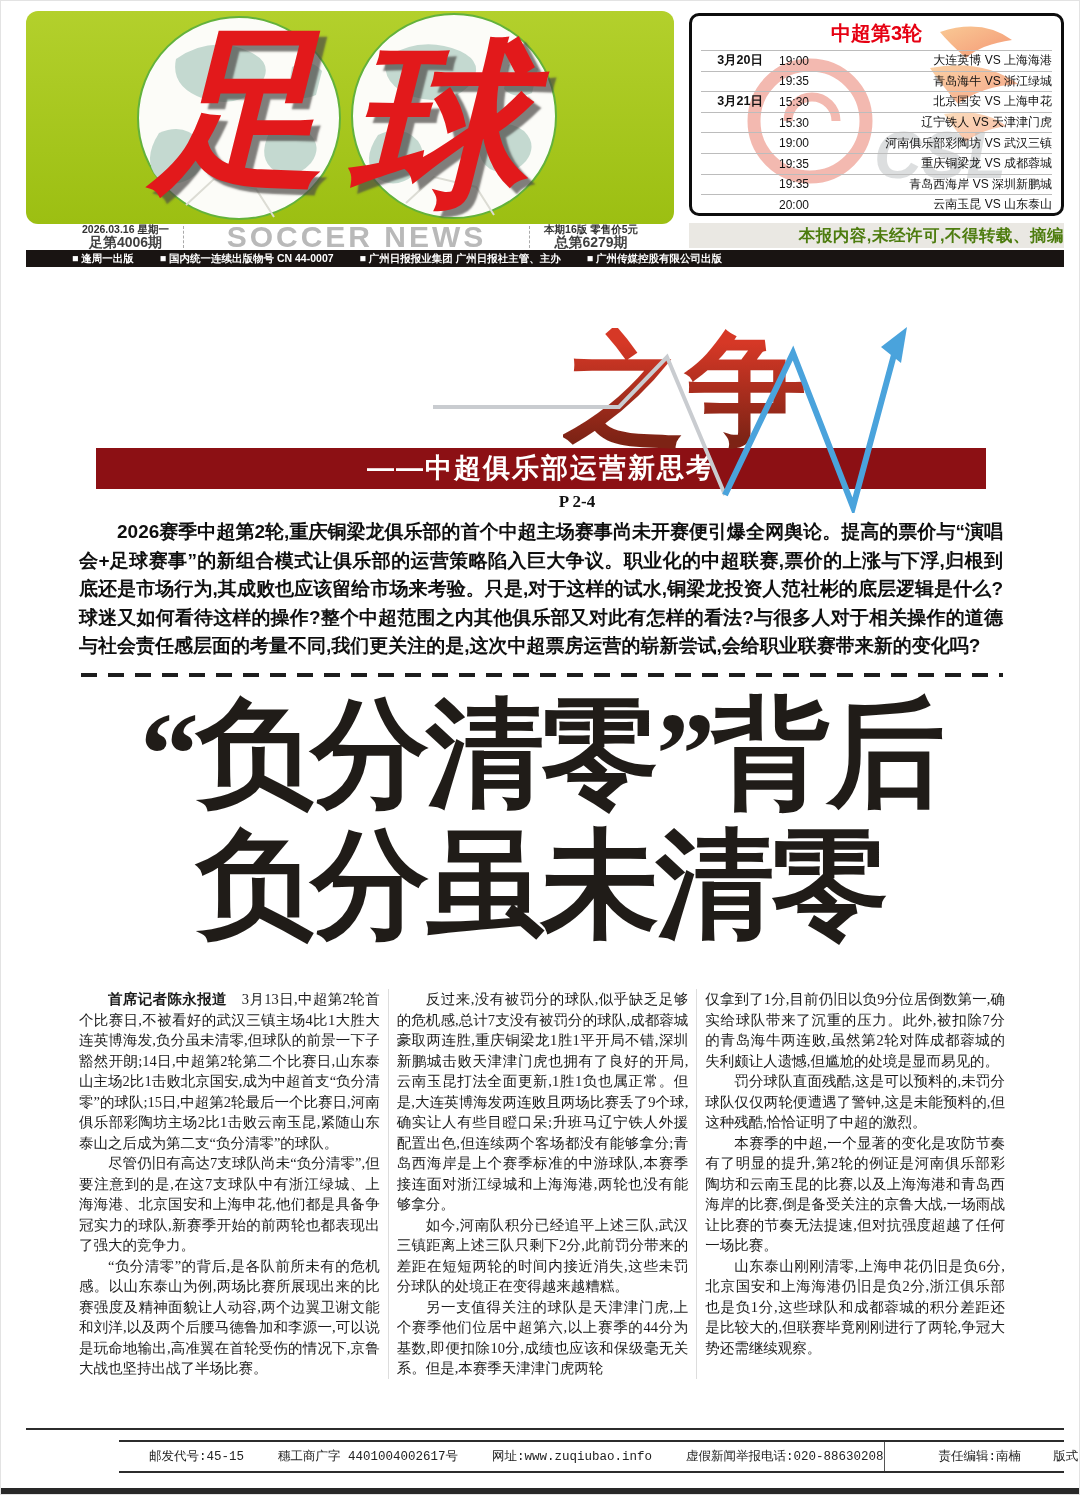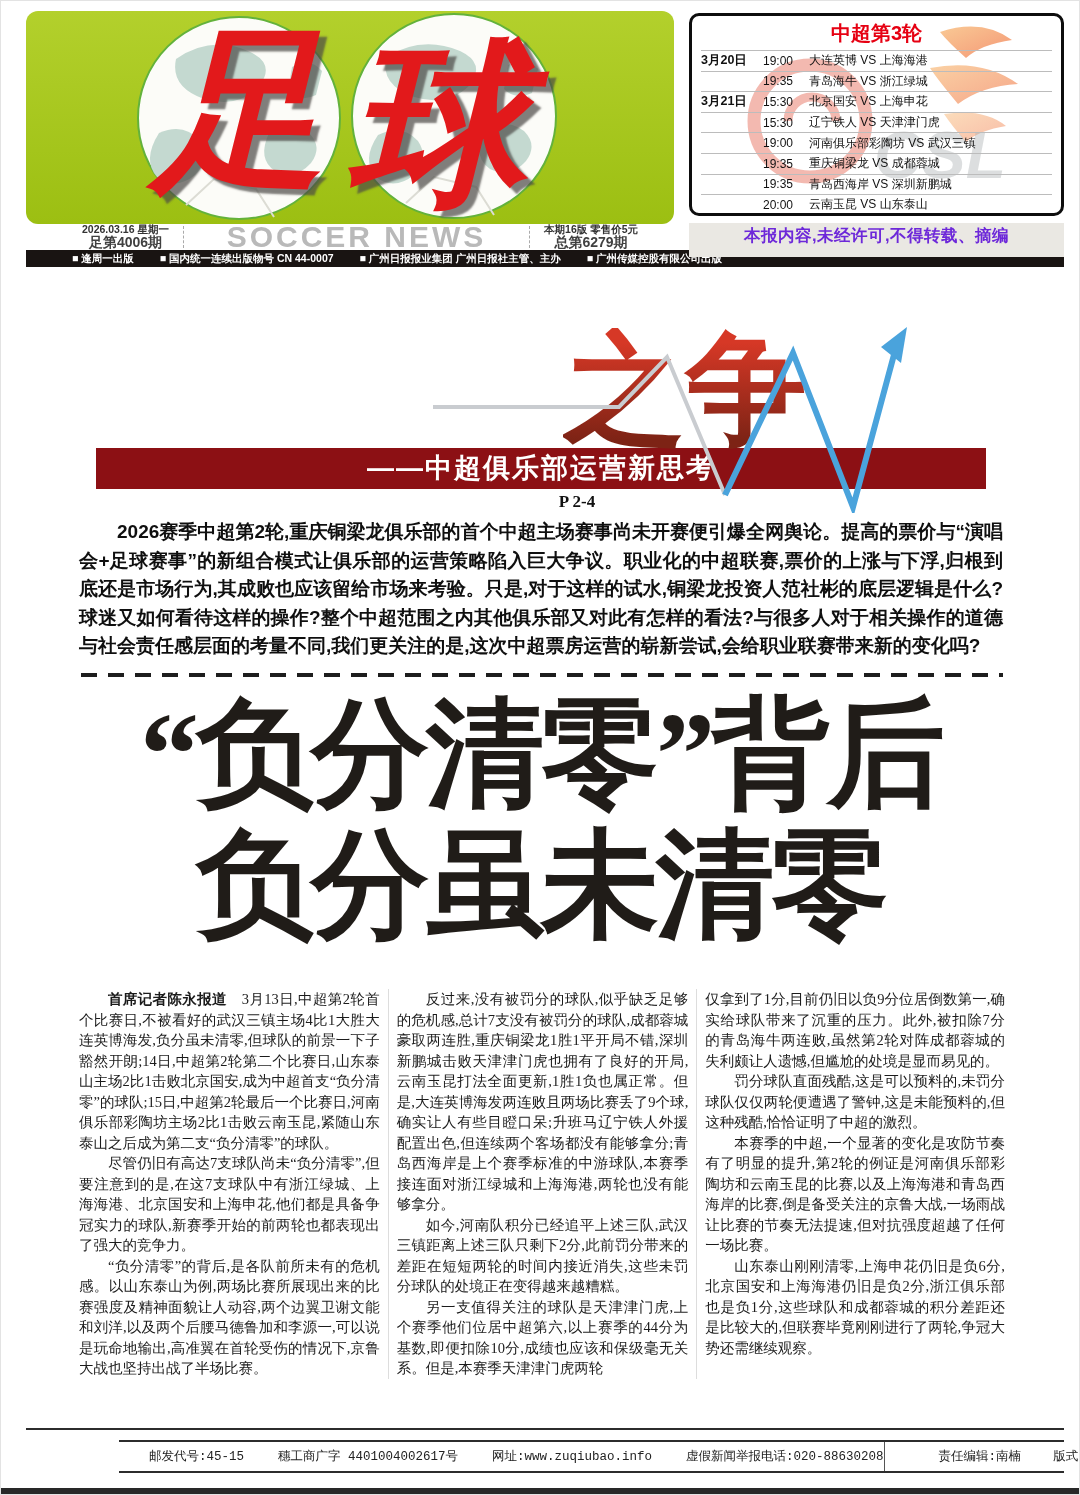--- a/index.html
+++ b/index.html
@@ -32,30 +32,30 @@
            display:flex;align-items:center;gap:26px;padding-left:46px;box-sizing:border-box;
            font-family:"Liberation Sans",sans-serif;font-size:10.5px;font-weight:bold;white-space:nowrap;}
 
   
   .sched-box{position:absolute;left:688px;top:12px;width:375px;height:203px;box-sizing:border-box;
              border:3px solid #0d0d0d;border-radius:10px;background:#fff;overflow:hidden;padding:0 9px;}
   .sched-title{position:relative;z-index:1;color:#e60012;font-weight:bold;font-size:20px;text-align:center;
                padding:4px 0 3px;font-family:"Liberation Sans",sans-serif;}
   .sched-rows{position:relative;z-index:1;}
   .sched-row{display:flex;align-items:center;height:19.6px;border-top:1px solid #bcbcbc;
-             font-size:12px;font-family:"Liberation Sans",sans-serif;color:#111;}
+             font-size:12px;font-family:"Liberation Sans",sans-serif;color:#111;text-align:right;}
   .sched-row:last-child{border-bottom:1px solid #bcbcbc;}
   .sr-date{width:62px;font-weight:bold;font-size:12.5px;}
   .sr-time{width:46px;}
   .sr-match{flex:1;}
   .sched-watermark{position:absolute;left:0;top:0;z-index:0;}
 
   
-  .notice-bar{position:absolute;left:688px;top:222px;width:375px;height:34px;background:#eae8e3;color:#6d28d9;
-              font-family:"Liberation Sans",sans-serif;font-weight:bold;font-size:16.5px;text-align:center;
+  .notice-bar{position:absolute;left:688px;top:222px;width:375px;height:25px;background:#eae8e3;color:#4d7c0f;
+              font-family:"Liberation Sans",sans-serif;font-weight:bold;font-size:16.5px;text-align:right;
               line-height:25px;letter-spacing:.5px;}
 
   
   .feature{position:absolute;left:0;top:280px;width:1080px;height:232px;}
   .ft-part{position:absolute;font-family:"Liberation Sans",sans-serif;font-weight:bold;line-height:1;
            background:linear-gradient(180deg,#d63826 12%,#7d2315 92%);
            -webkit-background-clip:text;background-clip:text;color:transparent;z-index:2;}
   .ft1{left:346px;top:0;font-size:122px;}
   .ft2{left:562px;top:47px;font-size:122px;}
   .feature svg{position:absolute;left:0;top:0;z-index:3;pointer-events:none;}

